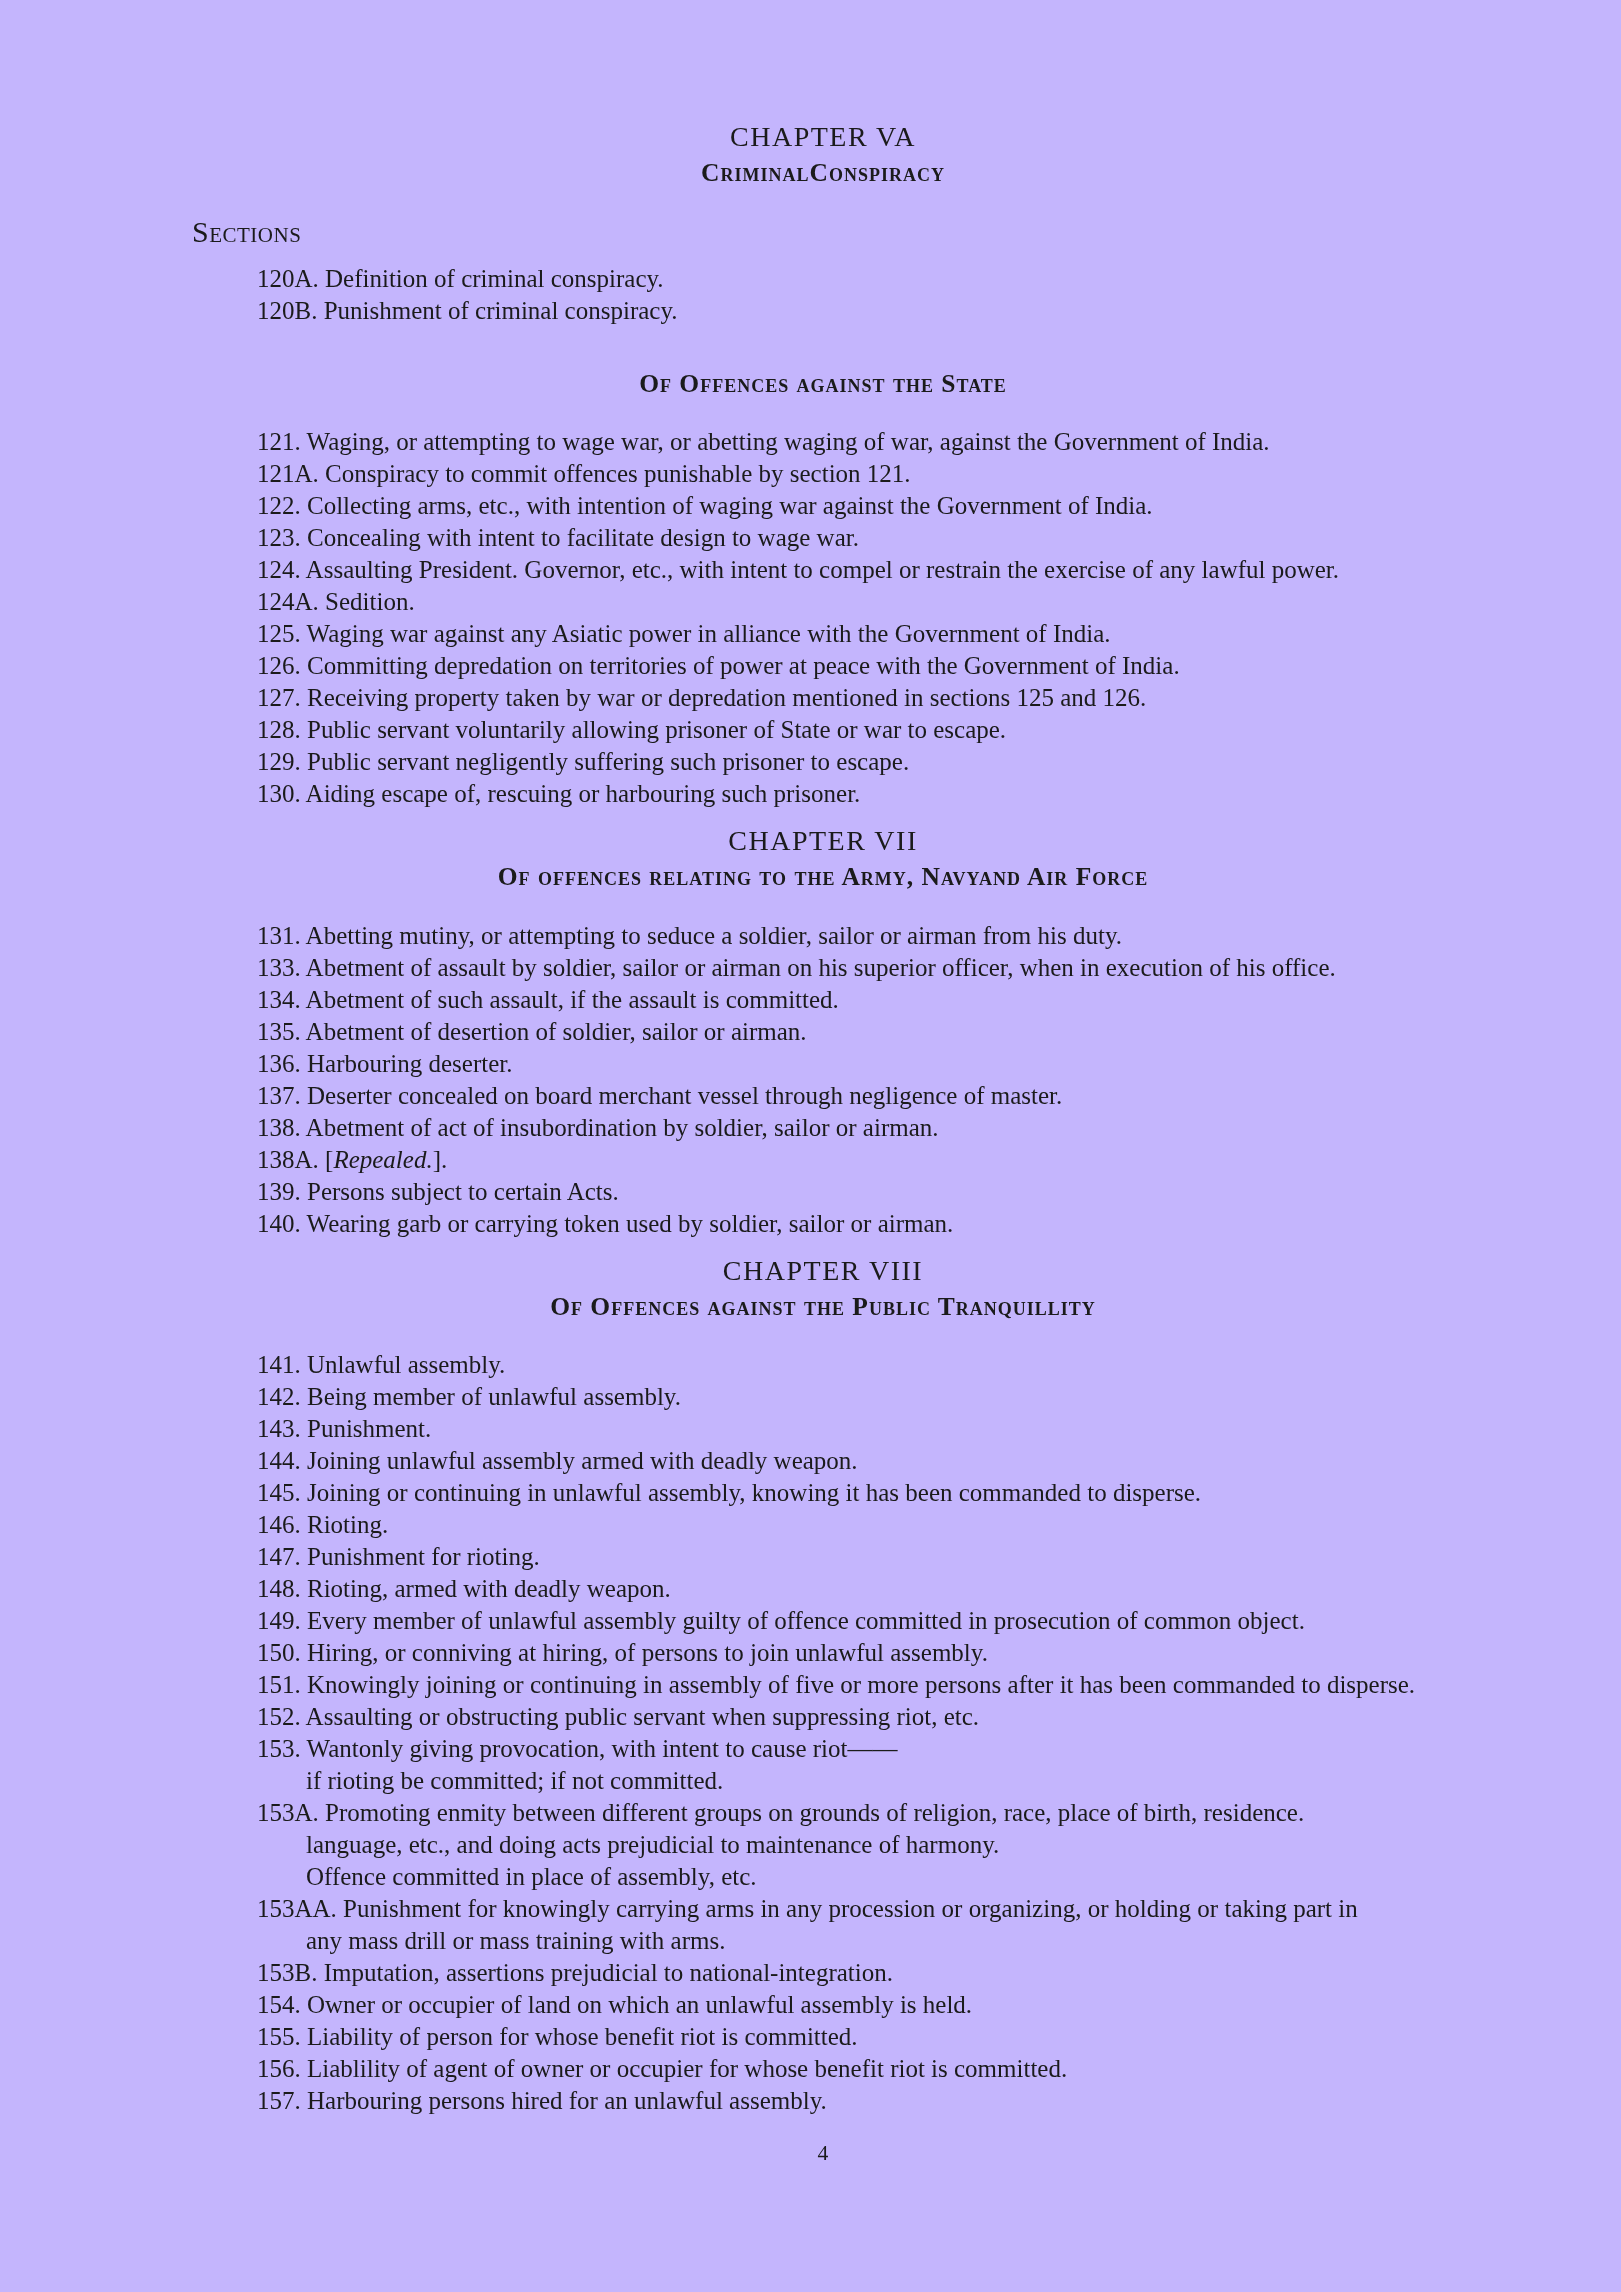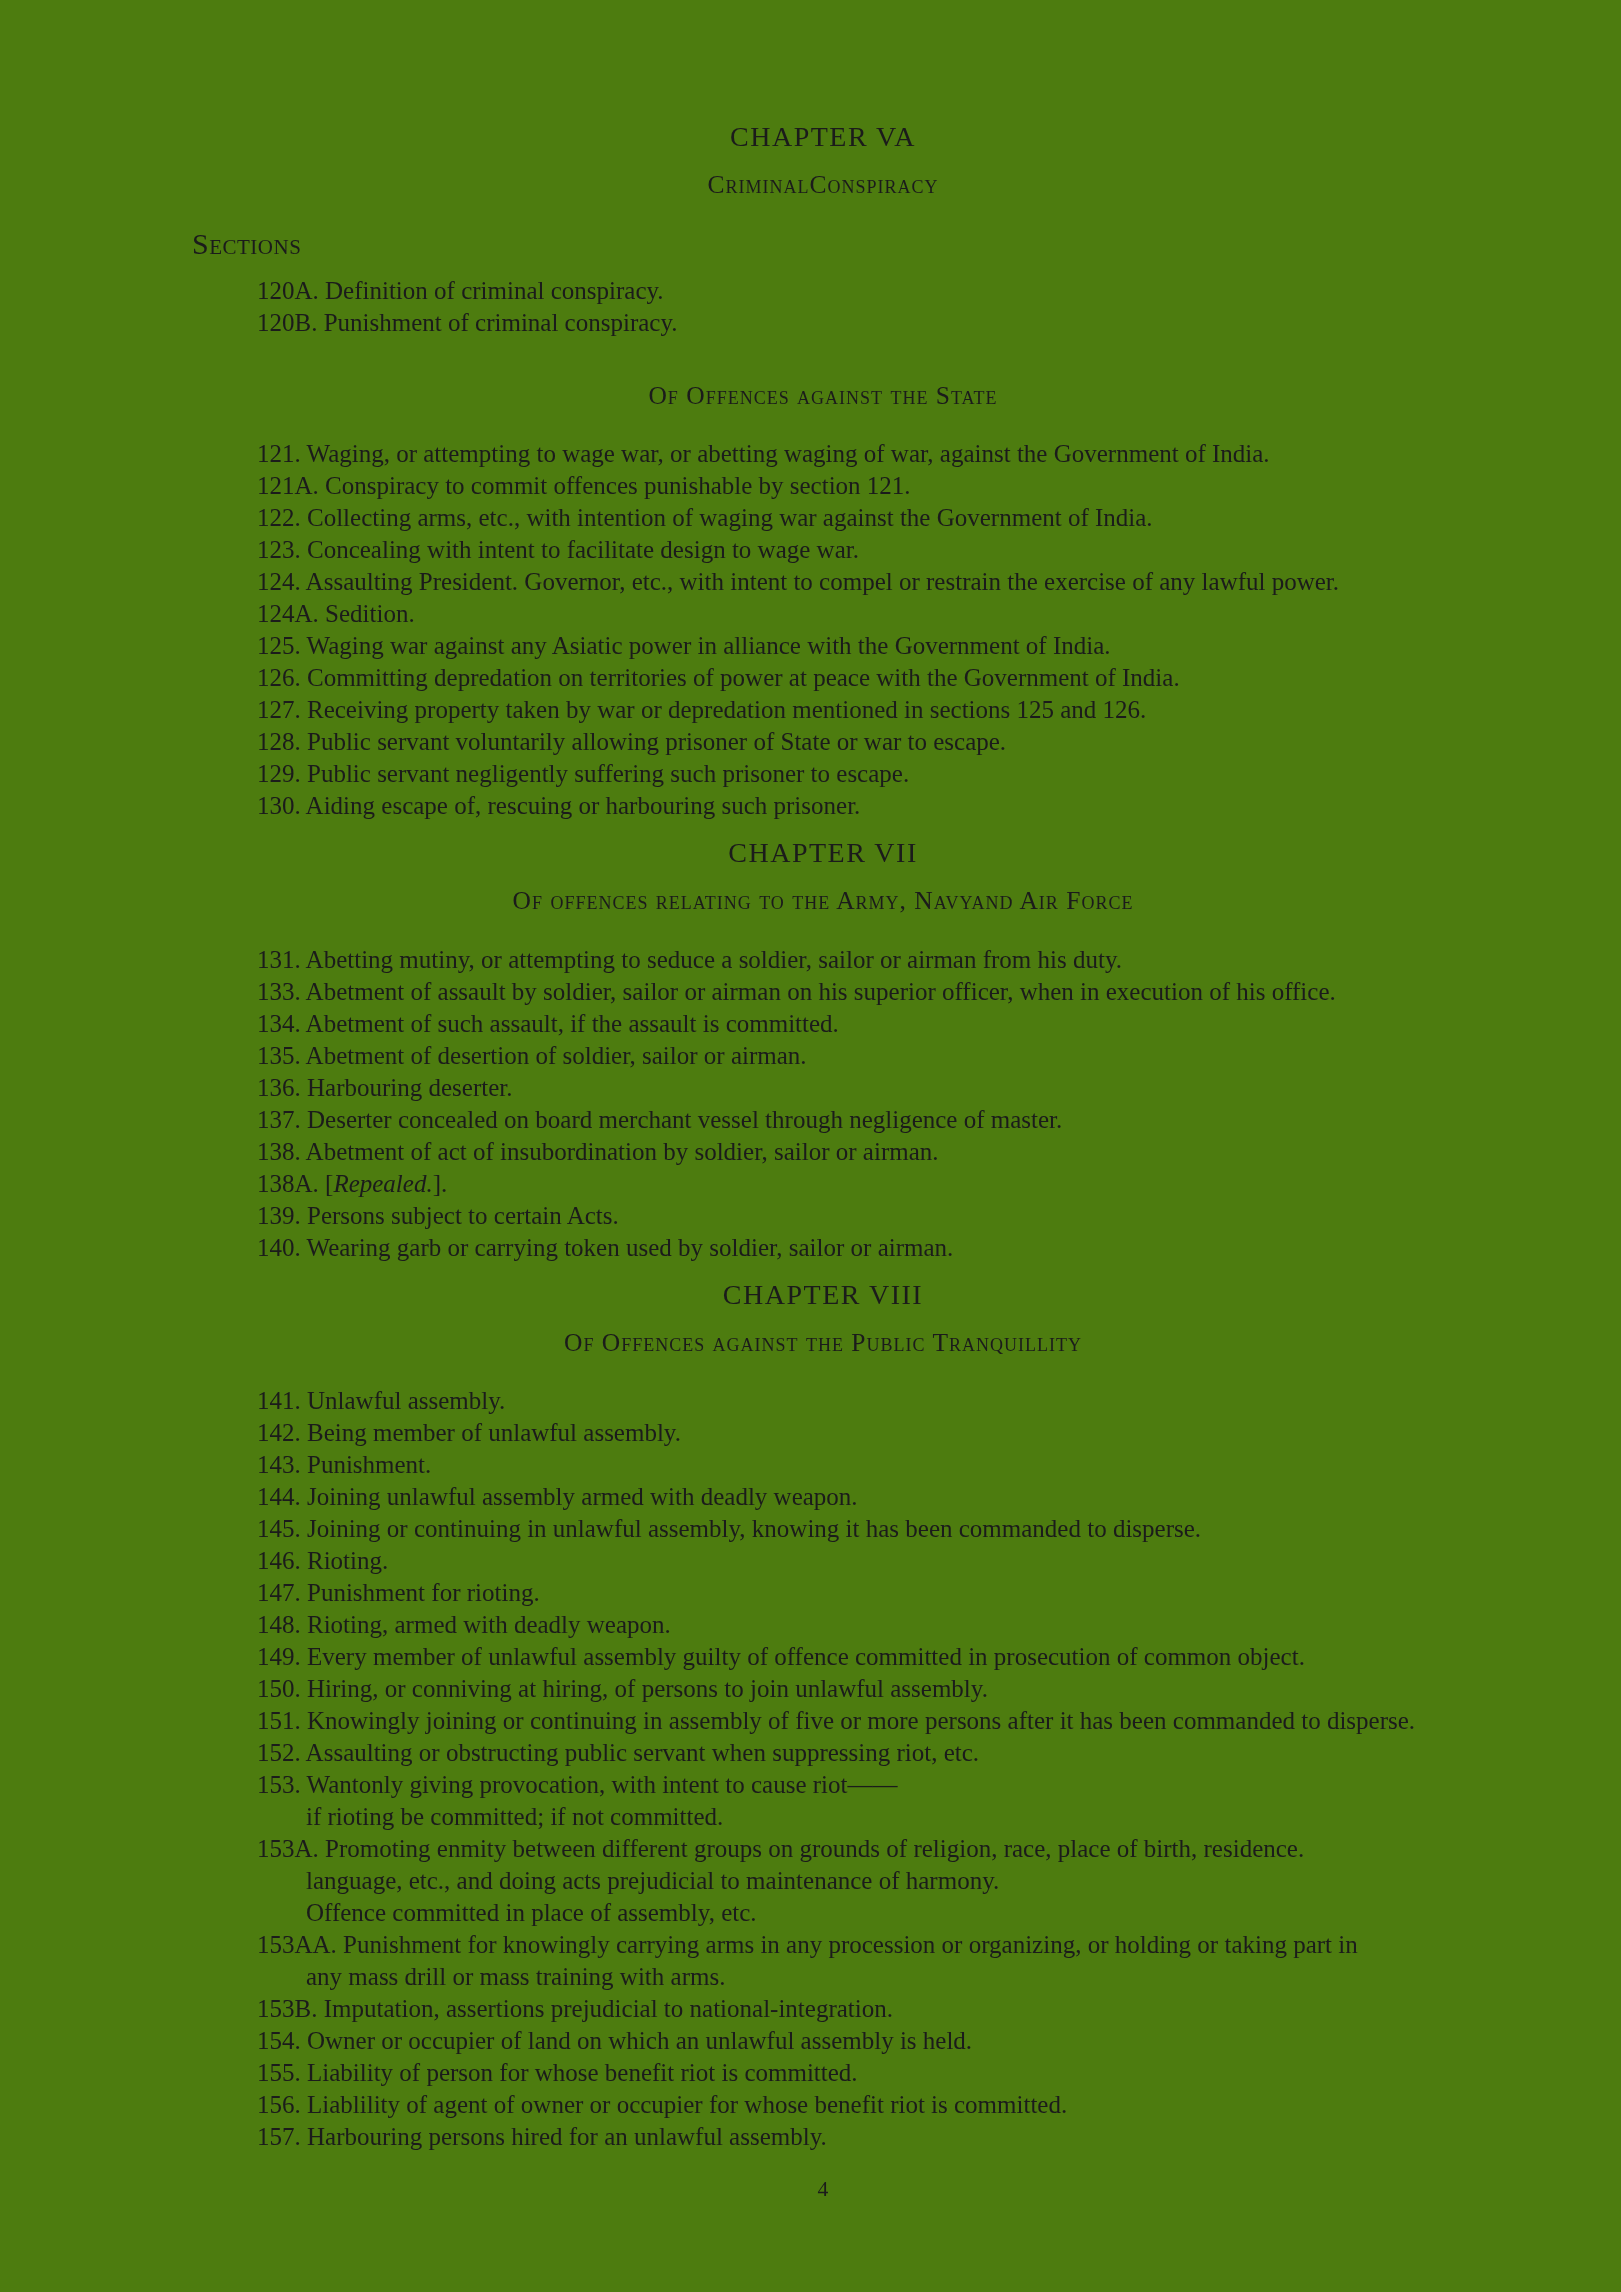--- a/index.html
+++ b/index.html
@@ -1,20 +1,20 @@
 <!DOCTYPE html>
 <html><head>
 <meta charset="utf-8">
 <style>
   html, body { margin: 0; padding: 0; background: #e8e8e8; }
   .page {
     width: 1621px;
     height: 2293px;
     margin: 0 auto;
-    background: #4d7c0f;
+    background: #c4b5fd;
     color: #1b1b1b;
     font-family: "Liberation Serif", "DejaVu Serif", serif;
     box-sizing: border-box;
     padding-top: 118px;
     overflow: hidden;
   }
   .content {
     padding-left: 192px;
     padding-right: 167px;
   }
@@ -22,25 +22,25 @@
     font-size: 28px;
     line-height: 37px;
     font-weight: normal;
     text-align: center;
     letter-spacing: 1.5px;
     margin: 0;
   }
   .chapter-subtitle {
     font-size: 25.5px;
     line-height: 35px;
-    font-weight: normal;
+    font-weight: bold;
     font-variant: small-caps;
     text-align: center;
     letter-spacing: 1px;
-    margin: 12px;
+    margin: 0;
   }
   .gap-large { margin-top: 39px; }
   .sections-label {
     font-size: 30px;
     line-height: 31px;
     font-variant: small-caps;
     letter-spacing: 0.5px;
     margin-top: 26px;
   }
   .entry-list {

